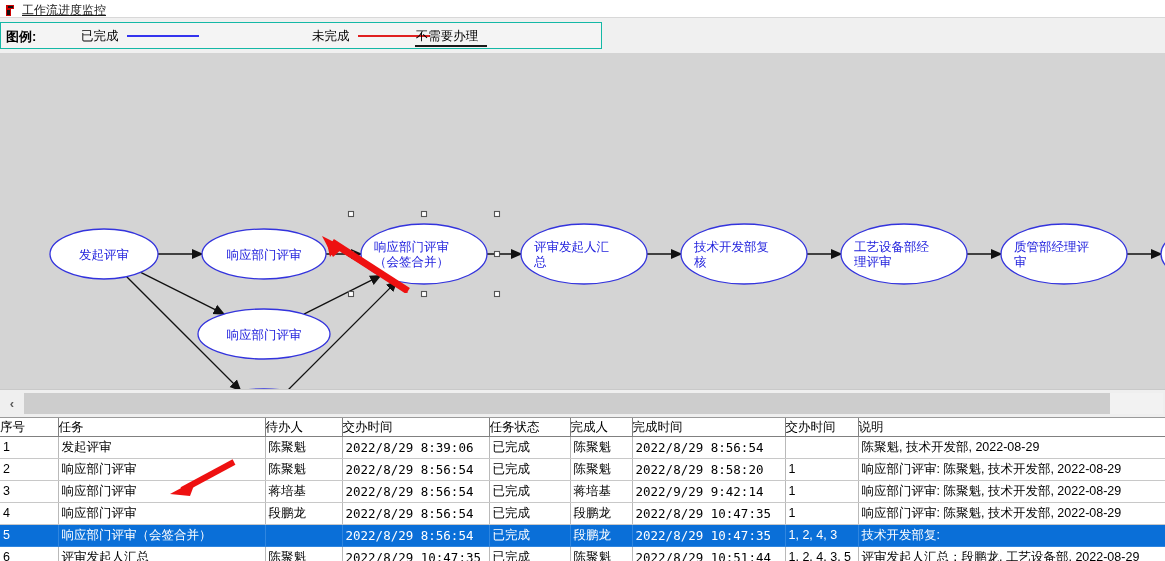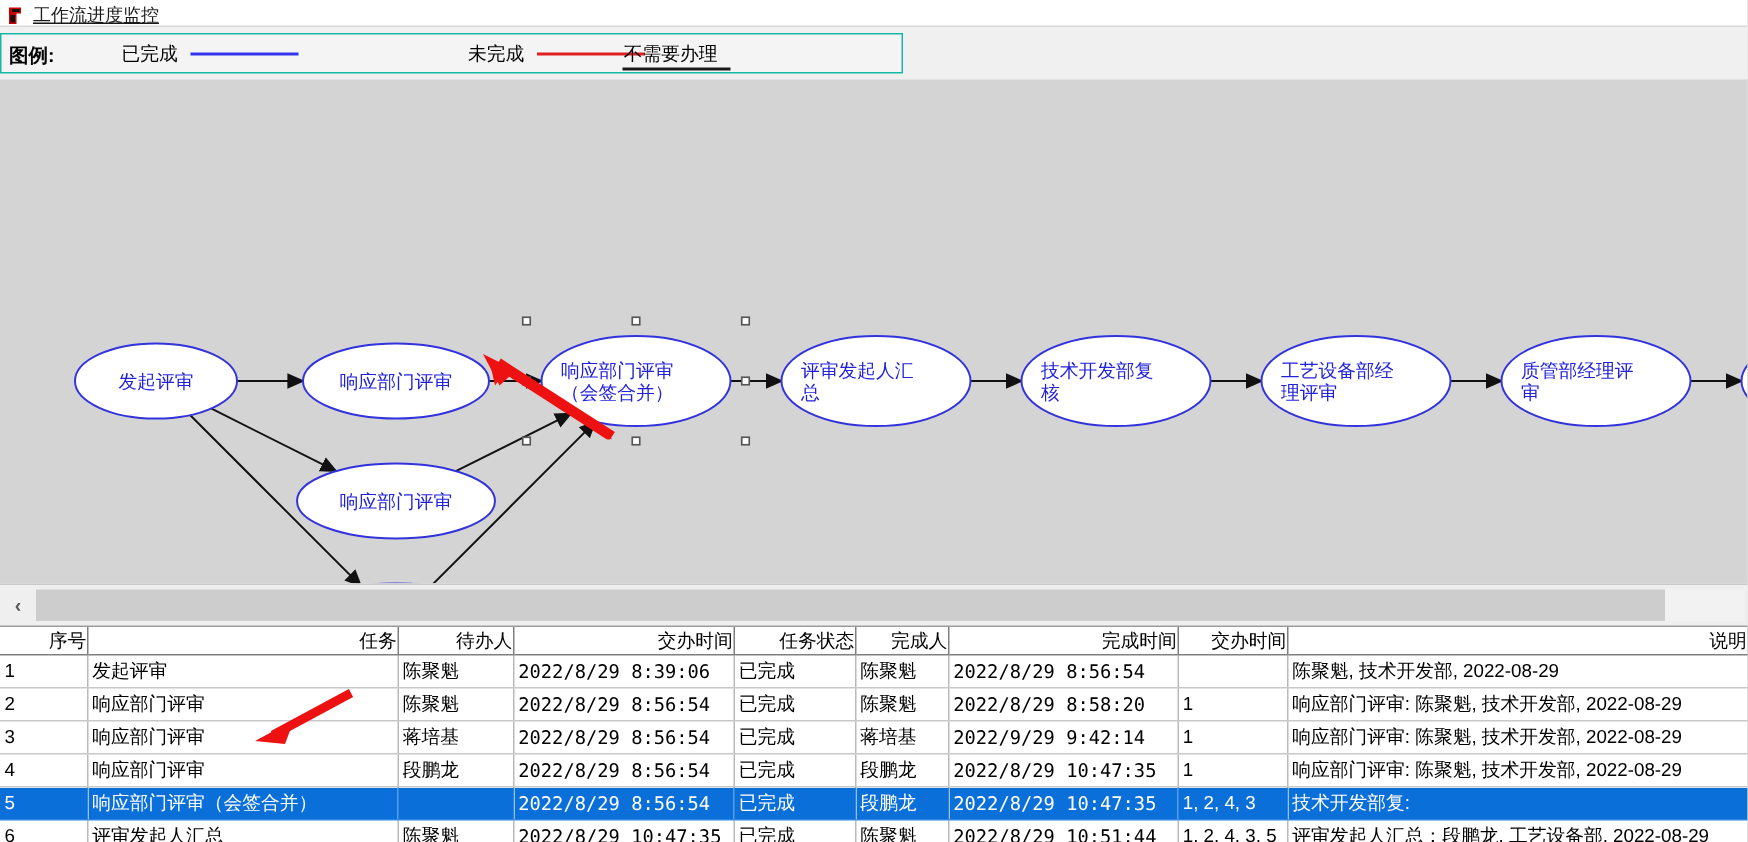--- a/index.html
+++ b/index.html
@@ -64,21 +64,21 @@
   }
   
   #grid{
     position:absolute;left:0;top:417px;width:1165px;height:144px;
     background:#fff;overflow:hidden;border-top:1px solid #9a9a9a;
   }
   table.tbl{border-collapse:collapse;table-layout:fixed;width:1165px;}
   table.tbl th{
     background:#ffffff;border-right:1px solid #808080;border-bottom:1px solid #808080;
     font-size:12.5px;font-weight:normal;color:#000;height:18px;line-height:18px;
-    text-align:right;padding:0;overflow:hidden;white-space:nowrap;
+    text-align:left;padding:0;overflow:hidden;white-space:nowrap;
   }
   table.tbl td{
     border-right:1px solid #b9b9b9;border-bottom:1px solid #c8c8c8;
     font-size:12.5px;height:21px;line-height:21px;padding:0 3px;
     overflow:hidden;white-space:nowrap;color:#000;
   }
   table.tbl tr.sel td{background:#0a6fd8;color:#ffffff;border-right-color:#2f86e0;border-bottom-color:#2f86e0;}
   td.num{text-align:left;}
   td.mono{font-family:"DejaVu Sans Mono","Liberation Mono",monospace;font-size:10.5px;letter-spacing:0px;margin-left:40px;}
   

